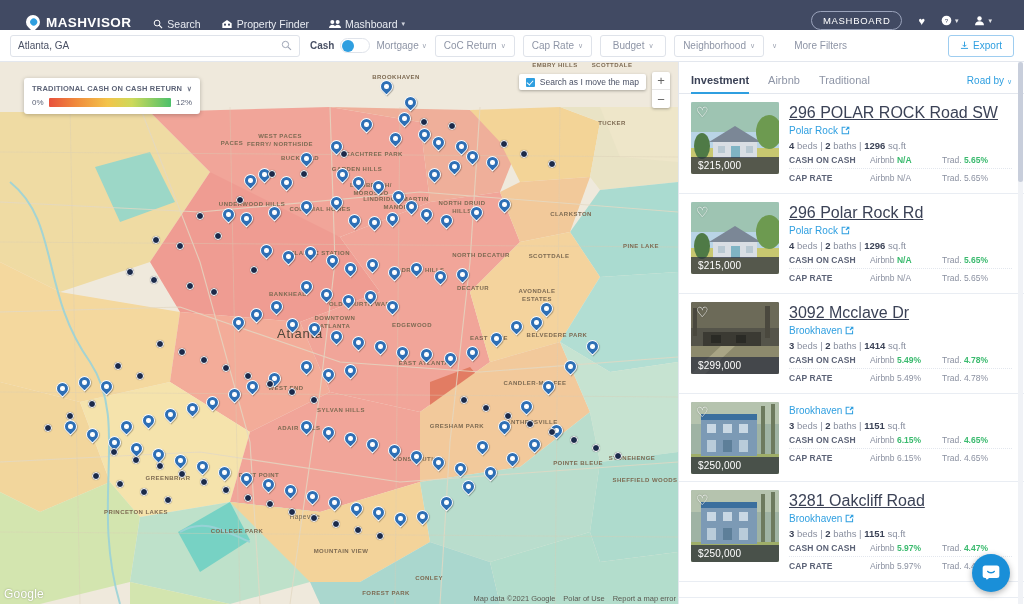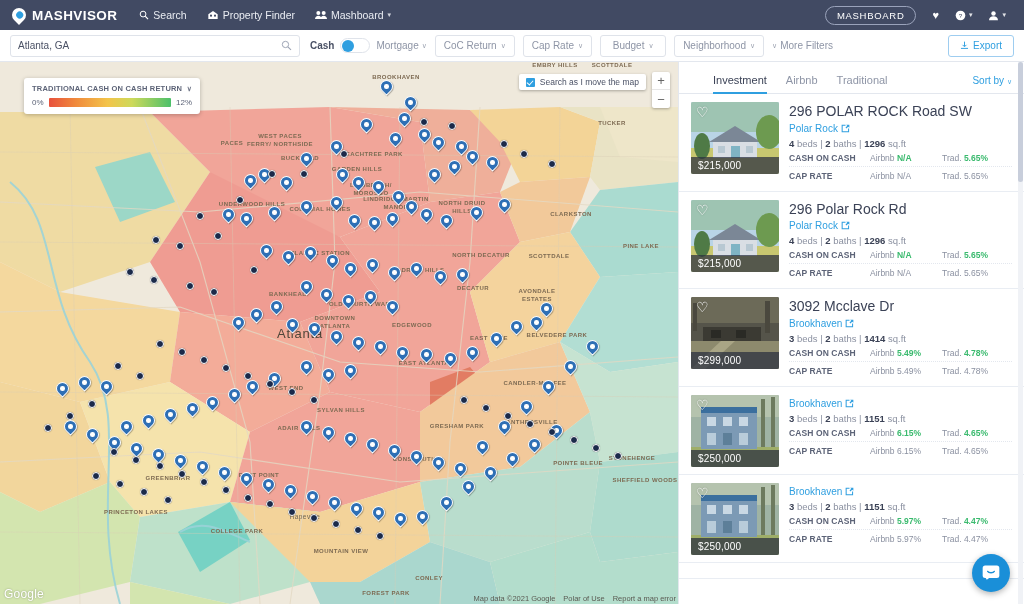--- a/index.html
+++ b/index.html
@@ -5,22 +5,22 @@
   * { box-sizing: border-box; margin: 0; padding: 0; }
   html, body {
     width: 1024px; height: 604px;
     font-family: "Liberation Sans", sans-serif;
     overflow: hidden; background: #fff;
   }
   #app { position: relative; width: 1024px; height: 604px; }
 
   
   .topnav {
-    height: 30px; background: #414a63; display: flex; align-items: center;
-    padding: 0 12px; color: #fff; position: relative; z-index: 60;
+    height: 30px; background: #414a63; display: flex; align-items: flex-end;
+    padding: 0 26px; color: #fff; position: relative; z-index: 60;
   }
   .brand { display: flex; align-items: center; gap: 5px; margin-right: 22px; }
   .brand-mark {
     width: 15px; height: 15px; position: relative;
   }
   .brand-mark .pin {
     width: 14px; height: 14px; border-radius: 50% 50% 50% 0;
     transform: rotate(-45deg); background: #fff; position: absolute; top: 0; left: 0;
   }
   .brand-mark .pin i {
@@ -65,21 +65,21 @@
   .toggle .knob {
     width: 12px; height: 12px; border-radius: 50%; background: #2f9fe0;
     position: absolute; top: 0.5px; left: 1px;
   }
   .mortgage-label { font-size: 10px; color: #8e95a6; cursor: pointer; display:flex; align-items:center; gap:3px;}
   .fchip {
     height: 22px; min-width: 66px; border: 1px solid #dfe3ea; border-radius: 3px;
     display: flex; align-items: center; justify-content: center; gap: 4px;
     font-size: 10px; color: #8e95a6; padding: 0 8px; cursor: pointer; background: #fff;
   }
-  .morefilters { font-size: 10px; color: #8e95a6; cursor: pointer; display:flex; align-items:center; gap:3px;}
+  .morefilters { font-size: 10px; color: #8e95a6; cursor: pointer; display:flex; align-items:center; gap:17px;}
   .export-btn {
     margin-left: auto; height: 22px; border: 1px solid #9ecdf0; border-radius: 3px;
     color: #2f9fe0; font-size: 10px; display: flex; align-items: center; gap: 4px;
     padding: 0 11px; cursor: pointer; background: #fff;
   }
 
   
   .main { position: absolute; top: 62px; left: 0; right: 0; bottom: 0; display: flex; }
 
   
@@ -161,21 +161,21 @@
   .panel { width: 346px; height: 542px; background: #fff; display: flex; flex-direction: column;
            border-left: 1px solid #e3e7ee; position: relative; }
   .panel-tabs {
     height: 32px; display: flex; align-items: flex-end; padding: 0 12px;
     border-bottom: 1px solid #e3e7ee; background: #fff;
   }
   .tab {
     font-size: 11px; color: #8e95a6; padding: 0 10px 7px 0; margin-right: 9px;
     cursor: pointer; position: relative;
   }
-  .tab.active { color: #3b4256; font-weight: normal; margin-left: 22px; }
+  .tab.active { color: #3b4256; font-weight: bold; }
   .tab.active:after {
     content: ""; position: absolute; left: 0; right: 10px; bottom: -1px;
     height: 2px; background: #2f9fe0;
   }
   .sortby { margin-left: auto; font-size: 10px; color: #2f9fe0; padding-bottom: 7px; cursor: pointer; }
   .panel-count {
     height: 34px; display: flex; align-items: center; padding: 0 12px;
     border-bottom: 1px solid #e9edf3;
   }
   .count-text { font-size: 11px; color: #3b4256; font-weight: bold; }
@@ -197,21 +197,21 @@
   .thumb svg { position: absolute; inset: 0; }
   .heart {
     position: absolute; left: 5px; top: 3px; font-size: 14px; color: #fff;
     text-shadow: 0 0 2px rgba(0,0,0,.4); cursor: pointer; line-height: 1;
   }
   .price {
     position: absolute; left: 0; right: 0; bottom: 0; background: rgba(40,46,62,.72);
     color: #fff; font-size: 10px; padding: 3px 0 3px 7px; letter-spacing: .2px;
   }
   .cinfo { flex: 1; min-width: 0; padding-top: 1px; }
-  .caddr { font-size: 14px; color: #3b4256; line-height: 1.25; }
+  .caddr { font-size: 16px; color: #3b4256; line-height: 1.25; text-decoration: underline; }
   .cneigh {
     font-size: 10px; color: #2f9fe0; margin-top: 2px; display: flex;
     align-items: center; gap: 3px; cursor: pointer;
   }
   .cbeds { font-size: 9.5px; color: #8a90a0; margin-top: 4px; }
   .cbeds b { color: #3b4256; font-weight: bold; }
   .crow {
     display: flex; align-items: center; font-size: 8.5px; color: #5c6377;
     padding: 4px 0 3px; border-bottom: 1px dotted #e3e7ee;
   }
@@ -1017,21 +1017,21 @@
         <span>Report a map error</span>
       </div>
     </div>
 
     <div class="panel">
       <div class="panel-tabs">
         <div class="tab active">Investment</div>
         <div class="tab">Airbnb</div>
         <div class="tab">Traditional</div>
         <div class="sortby">
-          <span>Sort by</span>
+          <span>Road by</span>
           <span class="caret">∨</span>
         </div>
       </div>
 
 
       <div class="cards" id="cards">
           <div class="card">
             <div class="thumb">
               <svg viewBox="0 0 88 72" width="88" height="72">
                 <rect width="88" height="72" fill="#b9d4e6"></rect>
@@ -1190,20 +1190,21 @@
                 <rect x="16" y="38" width="9" height="12" fill="#b9ccda"></rect>
                 <rect x="32" y="38" width="9" height="12" fill="#5d7f99"></rect>
                 <rect x="48" y="38" width="9" height="12" fill="#b9ccda"></rect>
                 <rect x="70" y="4" width="4" height="48" fill="#6d7a5e"></rect>
                 <rect x="80" y="2" width="4" height="50" fill="#6d7a5e"></rect>
               </svg>
               <div class="heart">♡</div>
               <div class="price">$250,000</div>
             </div>
             <div class="cinfo">
+              <div class="caddr">3281 Oakcliff Road</div>
               <div class="cneigh">Brookhaven <svg width="9" height="9" viewBox="0 0 14 14">
                   <path d="M1 1h6v1.6H2.6v8.8H11V7h1.6v6H1z" fill="#2f9fe0"></path>
                   <path d="M8 1h5v5l-1.8-1.8L8.4 7 7 5.6l2.8-2.8z" fill="#2f9fe0"></path>
                 </svg></div>
               <div class="cbeds"><b>3</b> beds | <b>2</b> baths | <b>1151</b> sq.ft</div>
               <div class="crow hl">
                 <span class="lbl">CASH ON CASH</span>
                 <span class="v1">Airbnb <b>5.97%</b></span>
                 <span class="v2">Trad. <b>4.47%</b></span>
               </div>

